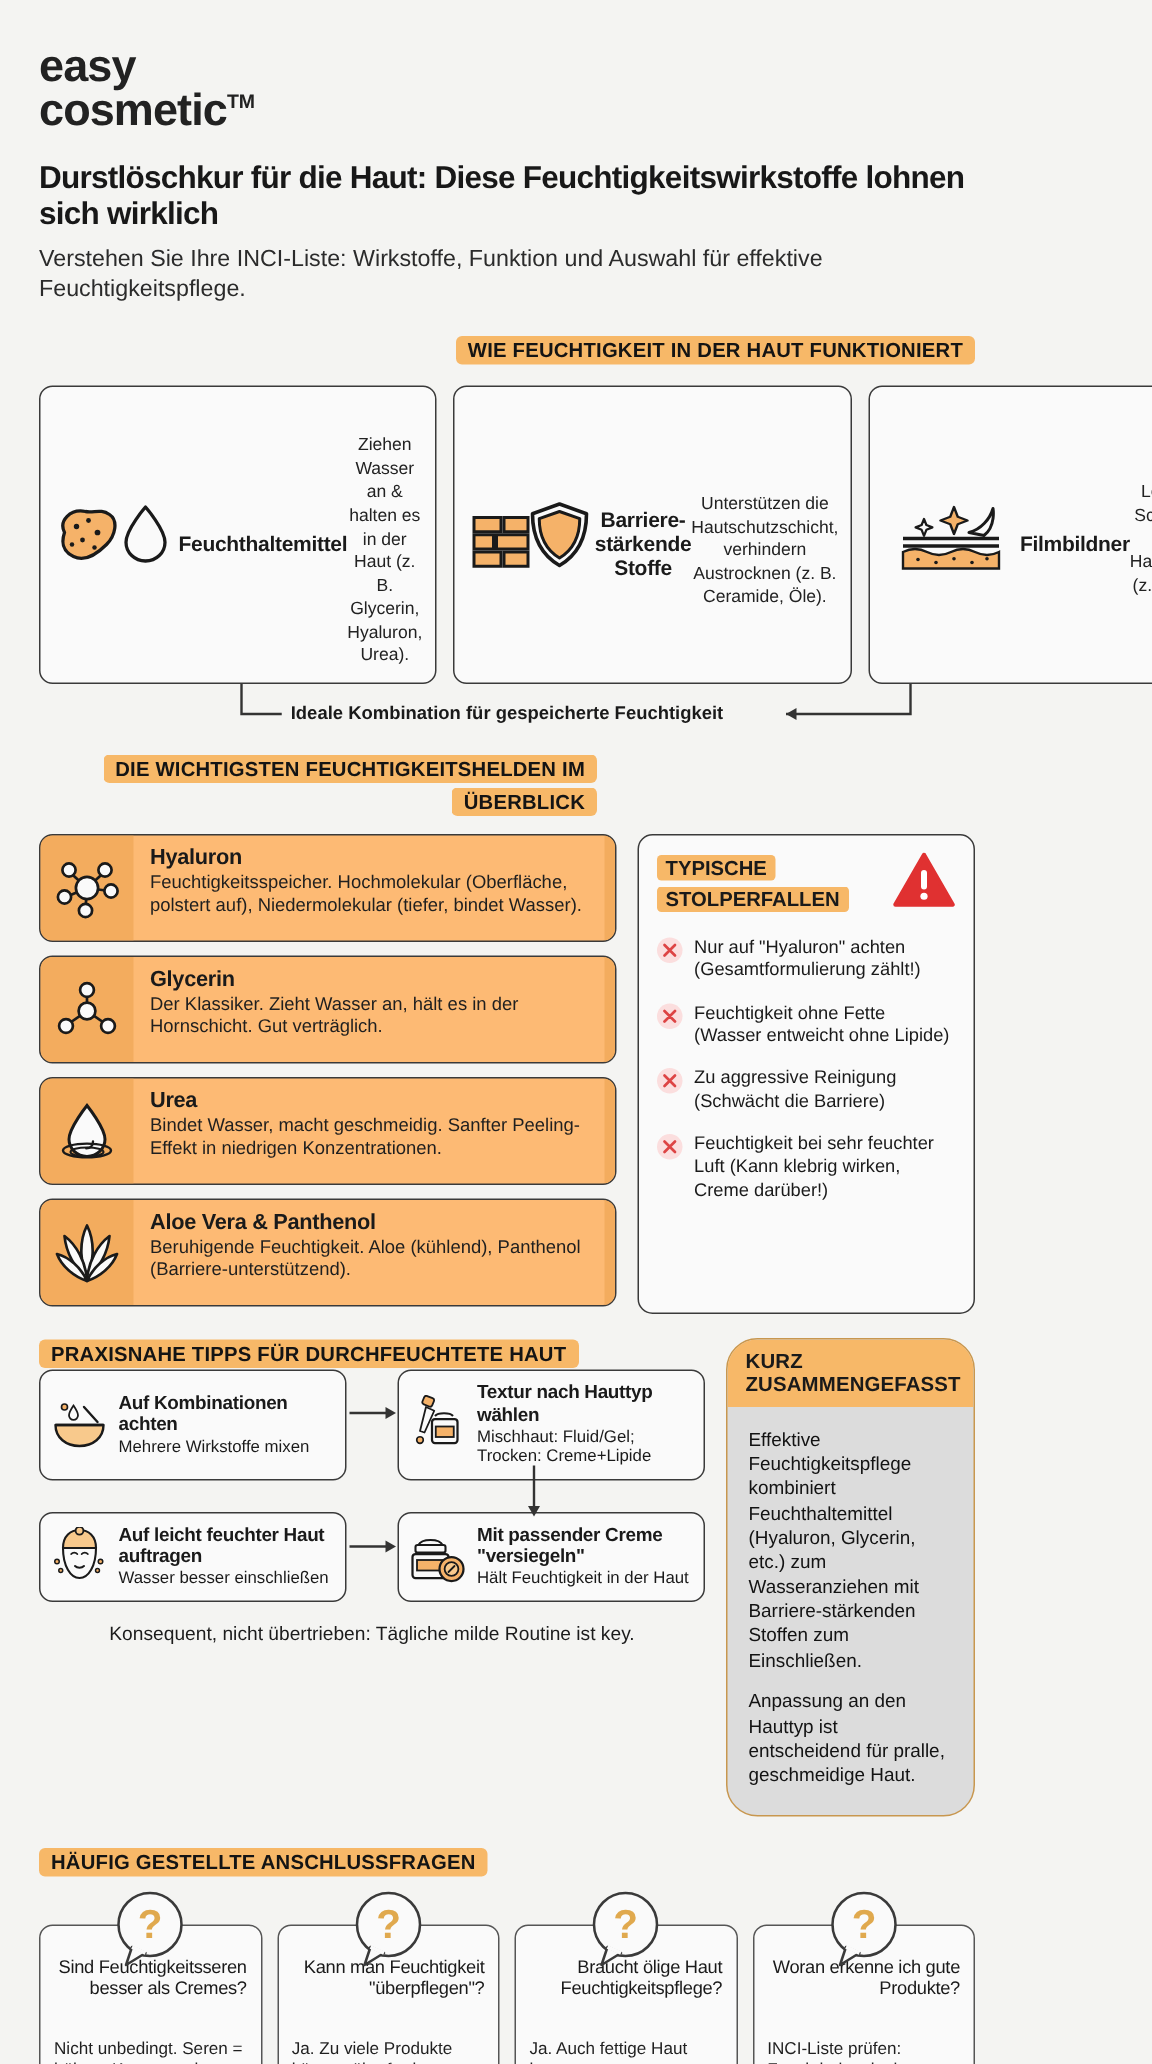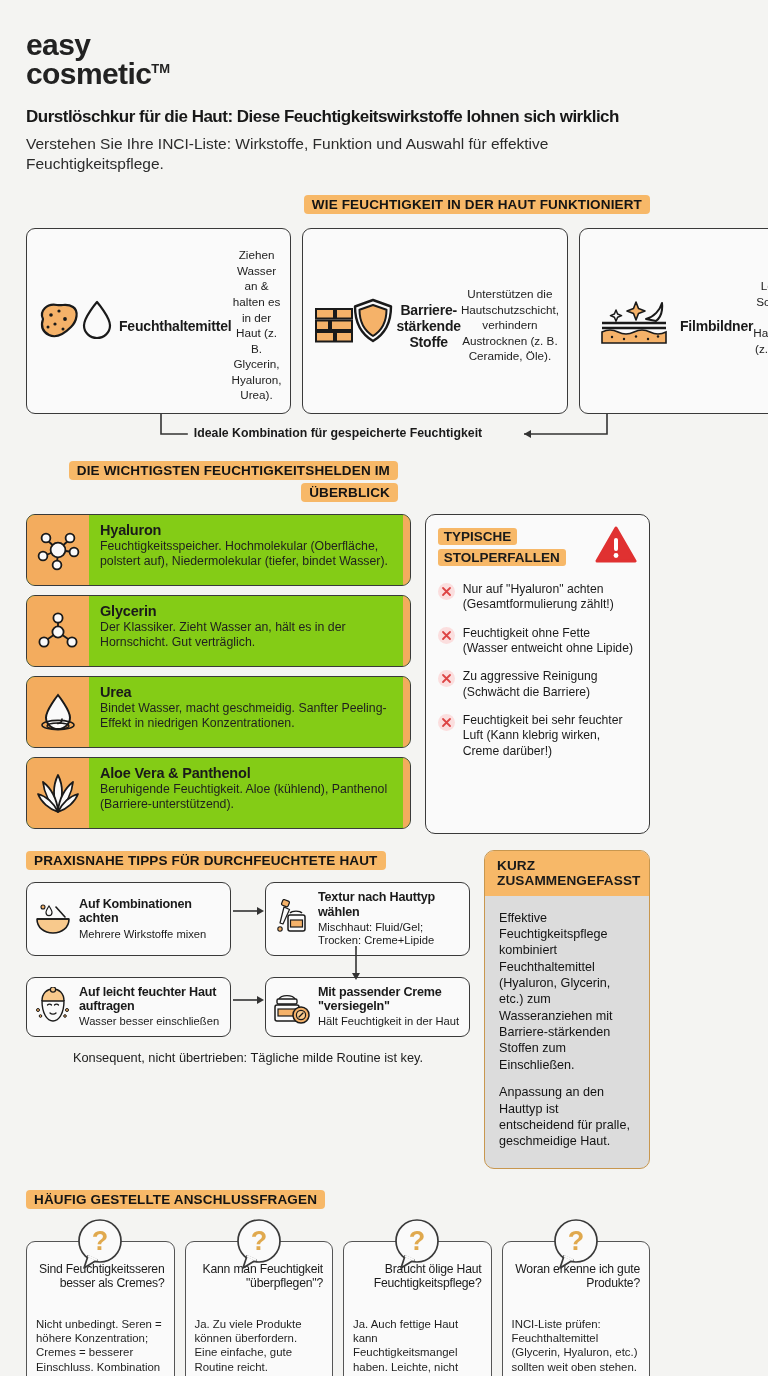--- a/index.html
+++ b/index.html
@@ -34,21 +34,21 @@
   .brand-tm {
     font-size: 13px;
     vertical-align: super;
     font-weight: 700;
     letter-spacing: 0;
   }
 
   
   .headline {
     margin-top: 18px;
-    font-size: 17px;
+    font-size: 21px;
     font-weight: 700;
     line-height: 1.16;
     letter-spacing: -0.5px;
     color: #181818;
   }
   .subhead {
     margin-top: 7px;
     font-size: 15.5px;
     line-height: 1.32;
     color: #2b2b2b;
@@ -94,21 +94,21 @@
   }
   .func-icon { height: 52px; display:flex; align-items:center; justify-content:center; }
   .func-title {
     margin-top: 8px;
     font-size: 14px;
     font-weight: 700;
     text-align: center;
     letter-spacing: -0.2px;
   }
   .func-desc {
-    margin-top: 6px;
+    margin-top: 19px;
     font-size: 11.7px;
     line-height: 1.33;
     text-align: center;
     color: #222;
   }
 
   
   .connector {
     position: relative;
     height: 34px;
@@ -133,21 +133,21 @@
     display: flex;
     gap: 14px;
     align-items: flex-start;
   }
   .hero-col { width: 444px; display: flex; flex-direction: column; gap: 9px; }
   .hero-card {
     display: flex;
     align-items: stretch;
     border: 1.4px solid #3a3a3a;
     border-radius: 9px;
-    background: #84cc16;
+    background: #fdba74;
     overflow: hidden;
     min-height: 72px;
   }
   .hero-iconbox {
     width: 62px;
     background: #f3ac5e;
     display: flex;
     align-items: center;
     justify-content: center;
     flex: 0 0 62px;
@@ -202,21 +202,20 @@
 
   
   .tips-area {
     margin-top: 16px;
     display: flex;
     gap: 14px;
     align-items: flex-start;
   }
   .tips-col { width: 444px; }
   .tips-grid {
-    margin-top: 11px;
     position: relative;
     display: grid;
     grid-template-columns: 205px 205px;
     grid-template-rows: auto auto;
     column-gap: 34px;
     row-gap: 21px;
   }
   .tip-card {
     border: 1.4px solid #3a3a3a;
     border-radius: 9px;
@@ -235,21 +234,21 @@
     margin-top: 13px;
     text-align: center;
     font-size: 12.8px;
     color: #1c1c1c;
   }
 
   
   .summary {
     width: 256px;
     border: 1.4px solid #c8974f;
-    border-radius: 10px;
+    border-radius: 21px;
     background: #dcdcdc;
     overflow: hidden;
   }
   .summary-head {
     background: #f7b868;
     padding: 7px 12px 8px;
     font-size: 13.6px;
     font-weight: 700;
     letter-spacing: 0.1px;
   }

